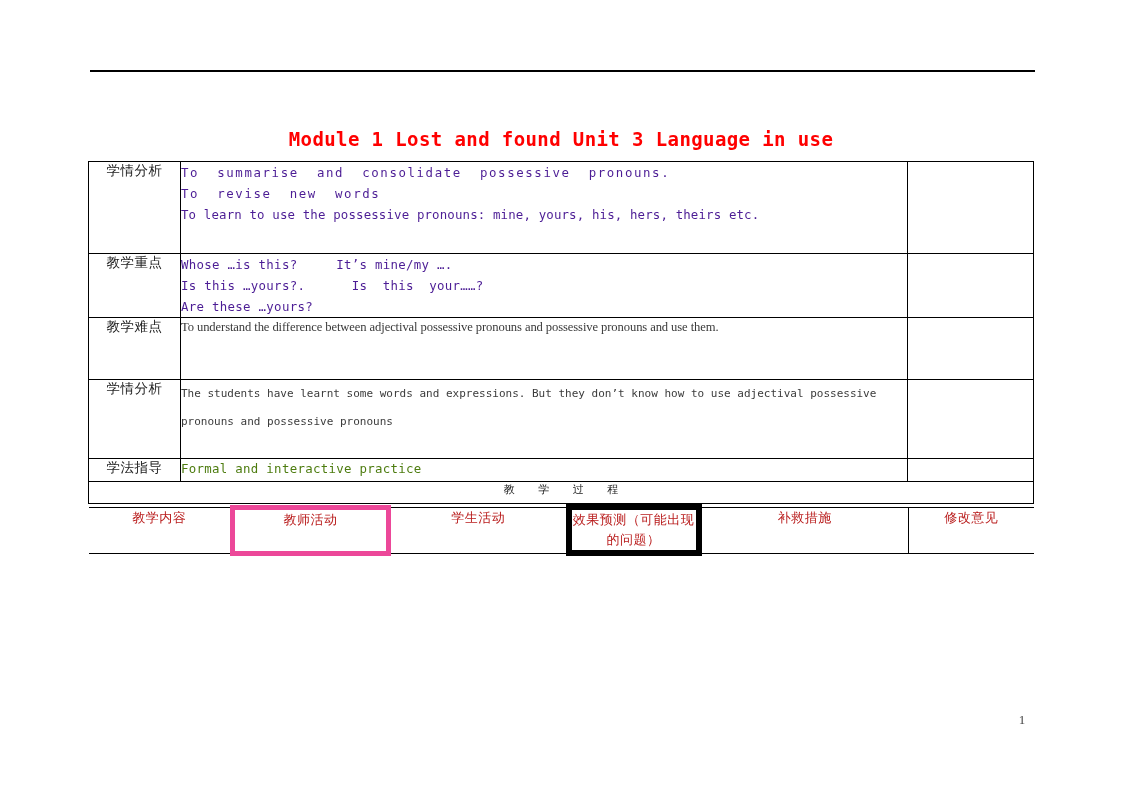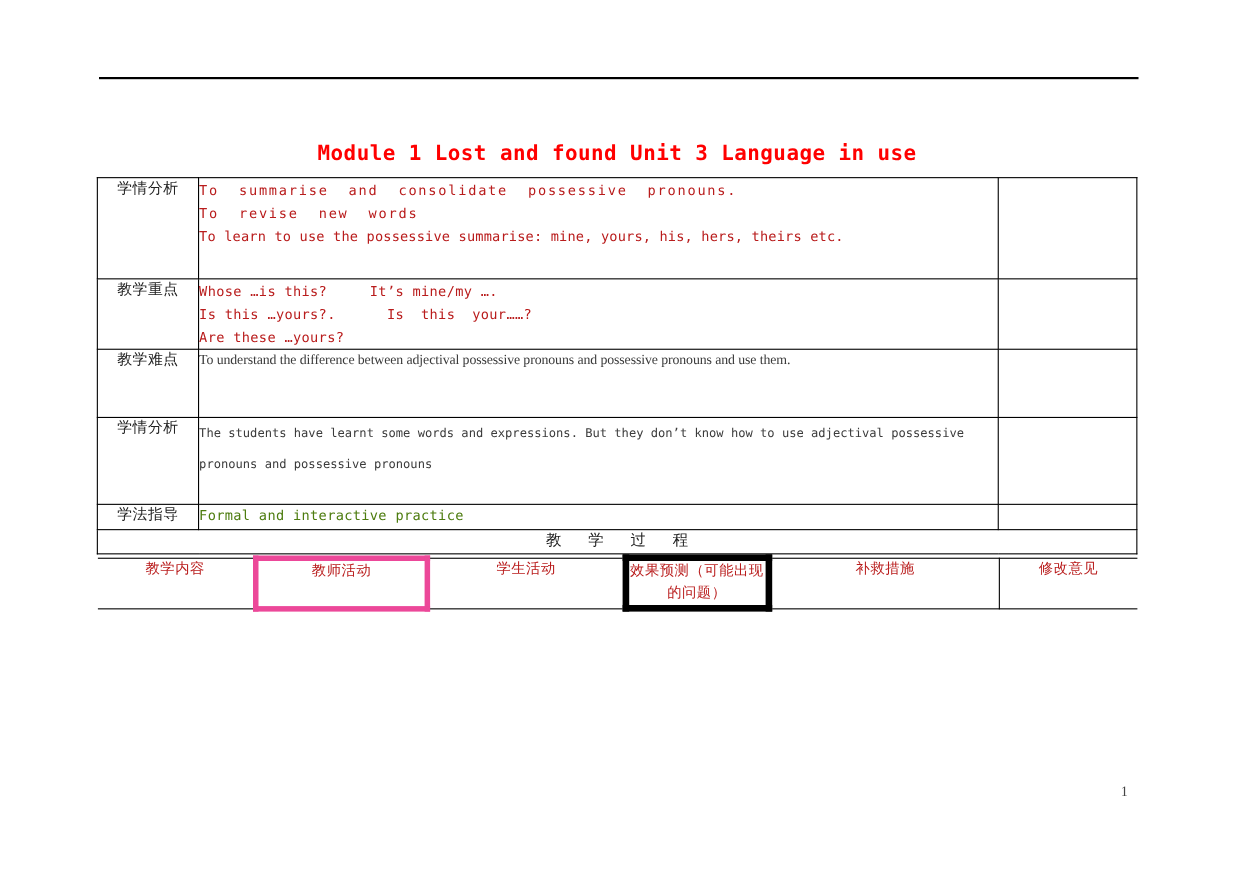--- a/index.html
+++ b/index.html
@@ -72,21 +72,21 @@
     color: #222;
     letter-spacing: 0.5px;
     padding: 2px 4px;
   }
 
   .body-cell {
     padding: 6px 6px 4px 6px;
     font-family: "DejaVu Sans Mono", "Liberation Mono", monospace;
     font-size: 12.4px;
     line-height: 21px;
-    color: #b91c1c;
+    color: #4c1d95;
     text-align: left;
   }
   .body-cell .line { white-space: pre; display: block; }
 
   
   .obj-line-1, .obj-line-2 { letter-spacing: 1.6px; }
   .obj-line-3 { letter-spacing: 0.15px; }
 
   
   .key-line { letter-spacing: 0.3px; }
@@ -119,21 +119,21 @@
     color: #4d7c0f;
     vertical-align: middle;
     letter-spacing: 0.3px;
   }
 
   
   .process-cell {
     text-align: center;
     vertical-align: middle;
     font-family: "DejaVu Sans", "Liberation Sans", sans-serif;
-    font-size: 14px;
+    font-size: 11px;
     color: #222;
     letter-spacing: 10px;
     text-indent: 10px;
     padding: 2px 0;
   }
 
   
   .col-head {
     text-align: center;
     vertical-align: middle;
@@ -173,21 +173,21 @@
       <col style="width:727px">
       <col style="width:126px">
     </colgroup>
     <tbody>
 
       <tr style="height:92px">
         <td class="label-cell">学情分析</td>
         <td class="body-cell">
           <span class="line obj-line-1">To  summarise  and  consolidate  possessive  pronouns.</span>
           <span class="line obj-line-2">To  revise  new  words</span>
-          <span class="line obj-line-3">To learn to use the possessive summarise: mine, yours, his, hers, theirs etc.</span>
+          <span class="line obj-line-3">To learn to use the possessive pronouns: mine, yours, his, hers, theirs etc.</span>
         </td>
         <td class="body-cell"></td>
       </tr>
 
       <tr style="height:62px">
         <td class="label-cell">教学重点</td>
         <td class="body-cell">
           <span class="line key-line">Whose …is this?     It’s mine/my ….</span>
           <span class="line key-line">Is this …yours?.      Is  this  your……?</span>
           <span class="line key-line">Are these …yours?</span>

